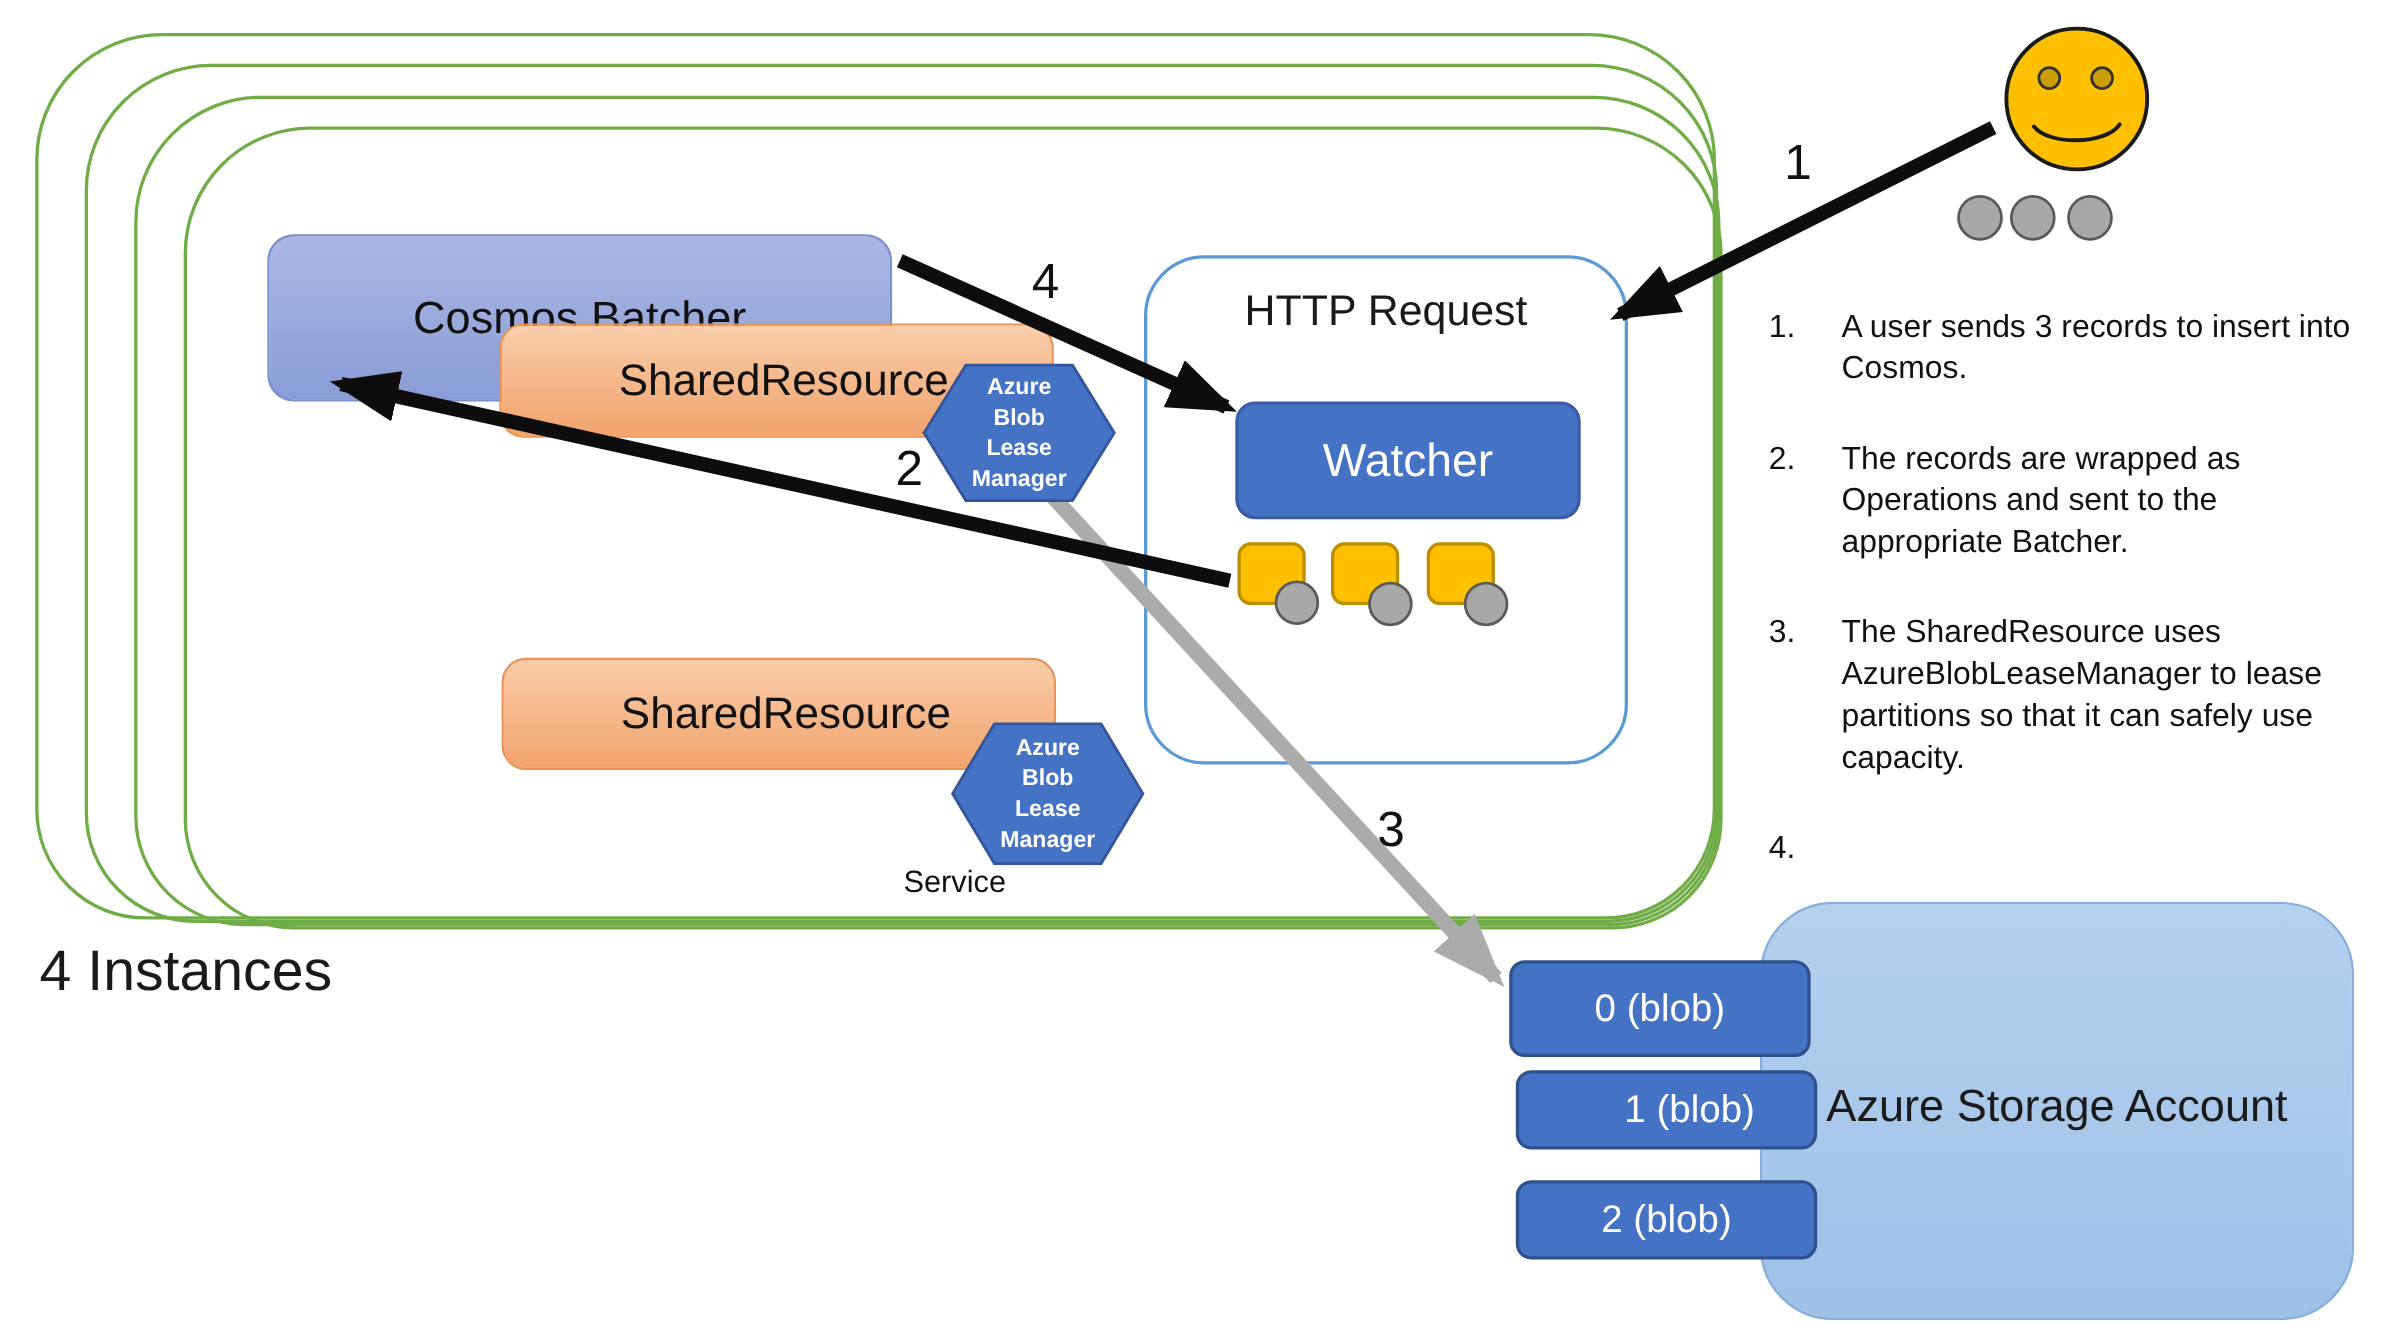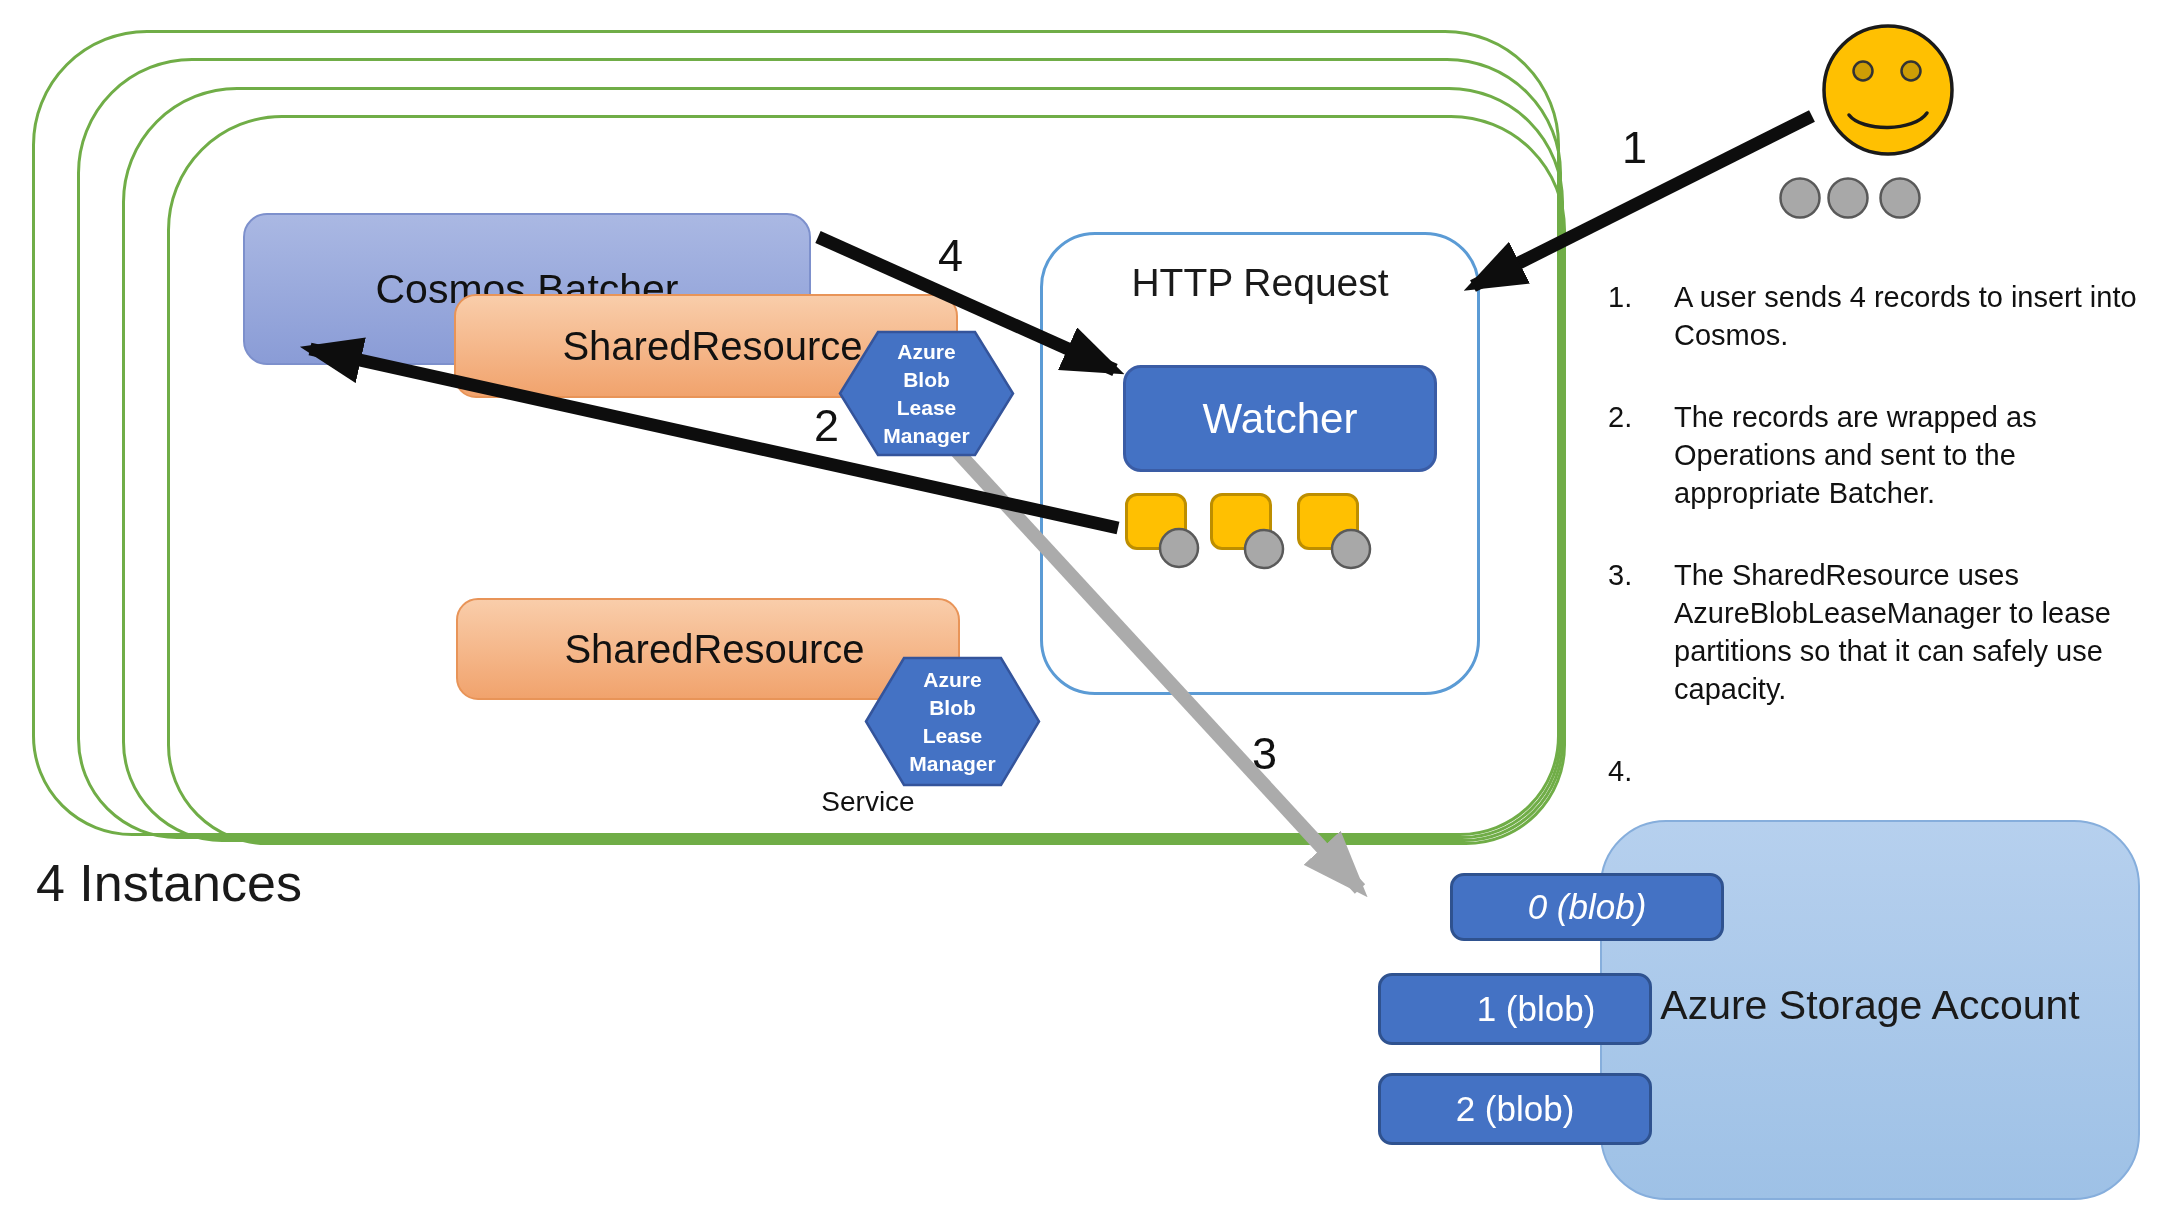--- a/index.html
+++ b/index.html
@@ -74,21 +74,21 @@
     <span>Watcher</span>
   </div>
   <div class="abs record-square" style="left:1125px;top:493px;width:62px;height:57px;"></div>
   <div class="abs record-square" style="left:1210px;top:493px;width:62px;height:57px;"></div>
   <div class="abs record-square" style="left:1297px;top:493px;width:62px;height:57px;"></div>
 
   <div class="abs storage" style="left:1600px;top:820px;width:540px;height:380px;"></div>
   <div class="abs center" style="left:1650px;top:975px;width:440px;height:60px;font-size:41px;">
     <span>Azure Storage Account</span>
   </div>
-  <div class="abs blob center" style="left:1450px;top:873px;width:274px;height:68px;font-style:italic;">
+  <div class="abs blob center" style="left:1372px;top:873px;width:274px;height:88px;">
     <span>0 (blob)</span>
   </div>
   <div class="abs blob center" style="left:1378px;top:973px;width:274px;height:72px;padding-left:42px;">
     <span>1 (blob)</span>
   </div>
   <div class="abs blob center" style="left:1378px;top:1073px;width:274px;height:72px;">
     <span>2 (blob)</span>
   </div>
 
   <div class="abs big-label" style="left:768px;top:786px;width:200px;text-align:center;">
@@ -107,21 +107,21 @@
   <div class="abs num-label" style="left:1252px;top:728px;">
     <span>3</span>
   </div>
   <div class="abs num-label" style="left:938px;top:230px;">
     <span>4</span>
   </div>
 
   <div class="abs steps" style="left:1608px;top:278px;width:560px;">
     <div class="step">
       <div class="step-num">1.</div>
-      <div class="step-text">A user sends 4 records to insert into
+      <div class="step-text">A user sends 3 records to insert into
 Cosmos.</div>
     </div>
     <div class="step">
       <div class="step-num">2.</div>
       <div class="step-text">The records are wrapped as
 Operations and sent to the
 appropriate Batcher.</div>
     </div>
     <div class="step">
       <div class="step-num">3.</div>

